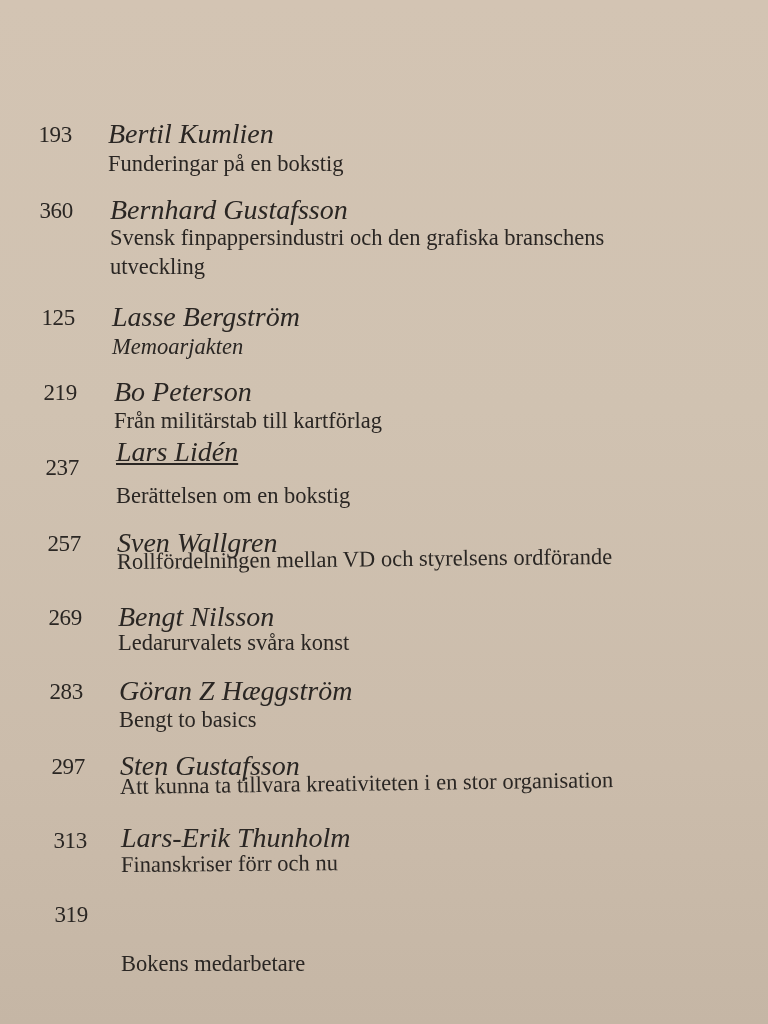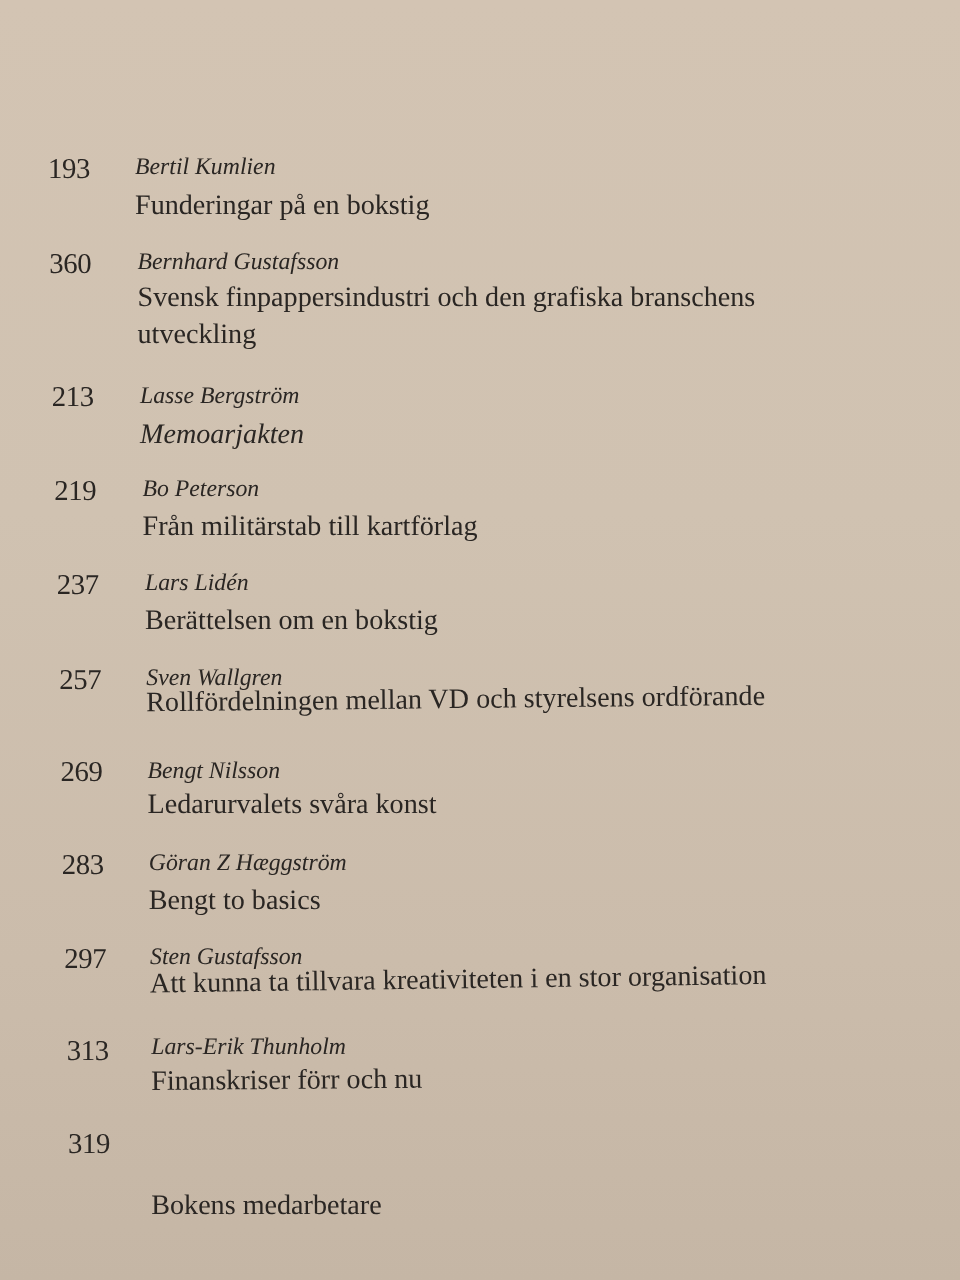--- a/index.html
+++ b/index.html
@@ -33,21 +33,21 @@
       width: 52px;
       font-family: "Liberation Serif", serif;
       font-size: 23px;
       line-height: 30px;
       letter-spacing: -0.3px;
     }
     .author {
       position: absolute;
       font-family: "Liberation Serif", serif;
       font-style: italic;
-      font-size: 19px;
+      font-size: 28px;
       line-height: 30px;
       white-space: nowrap;
     }
     .title {
       position: absolute;
       font-family: "Liberation Serif", serif;
       font-size: 22.5px;
       line-height: 34px;
       white-space: nowrap;
     }
@@ -64,34 +64,34 @@
   </div>
 
   <div class="entry">
     <span class="num" style="left:21px; top:196px;">360</span>
     <span class="author" style="left:110px; top:195px;">Bernhard Gustafsson</span>
     <span class="title" style="left:110px; top:221px;text-align:center;">Svensk finpappersindustri och den grafiska branschens</span>
     <span class="title" style="left:110px; top:250px;">utveckling</span>
   </div>
 
   <div class="entry">
-    <span class="num" style="left:23px; top:303px;">213</span>
+    <span class="num" style="left:23px; top:303px;">125</span>
     <span class="author" style="left:112px; top:302px;">Lasse Bergström</span>
     <span class="title" style="left:112px; top:330px;font-style:italic;">Memoarjakten</span>
   </div>
 
   <div class="entry">
     <span class="num" style="left:25px; top:378px;">219</span>
     <span class="author" style="left:114px; top:377px;">Bo Peterson</span>
     <span class="title" style="left:114px; top:404px;">Från militärstab till kartförlag</span>
   </div>
 
   <div class="entry">
     <span class="num" style="left:27px; top:453px;">237</span>
-    <span class="author" style="left:116px; top:452px;">Lars Lidén</span>
+    <span class="author" style="left:116px; top:437px;text-decoration:underline;">Lars Lidén</span>
     <span class="title" style="left:116px; top:479px;">Berättelsen om en bokstig</span>
   </div>
 
   <div class="entry">
     <span class="num" style="left:29px; top:529px;">257</span>
     <span class="author" style="left:117px; top:528px;">Sven Wallgren</span>
     <span class="title" style="left:117px; top:545px; transform: rotate(-0.6deg); transform-origin: left center;">Rollfördelningen mellan VD och styrelsens ordförande</span>
   </div>
 
   <div class="entry">

